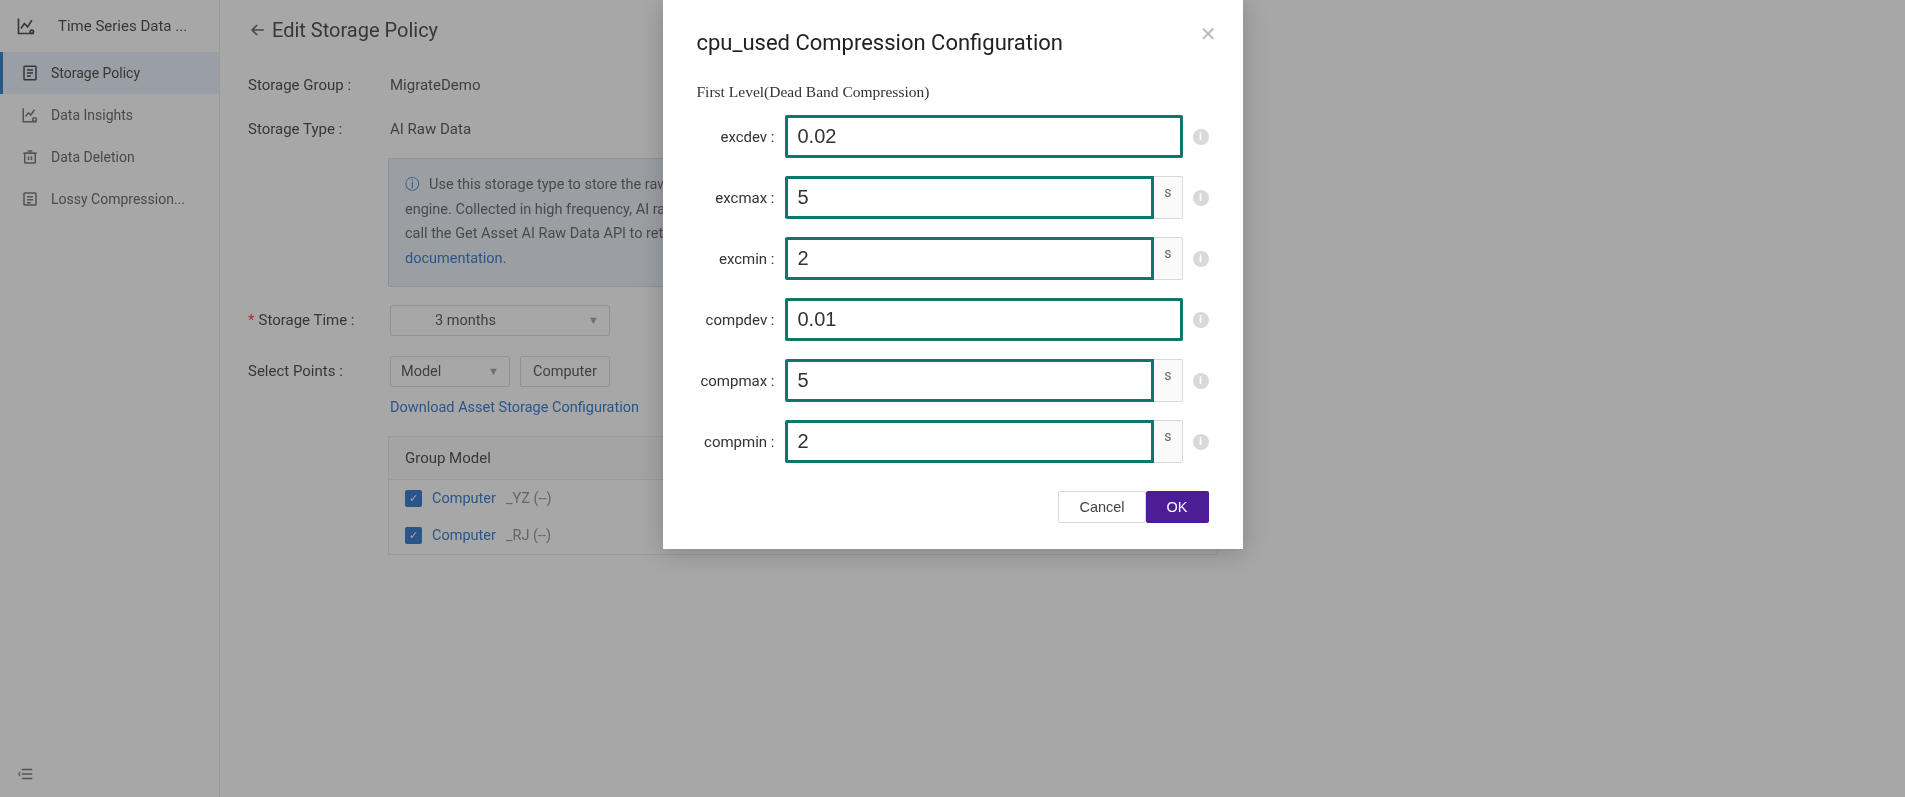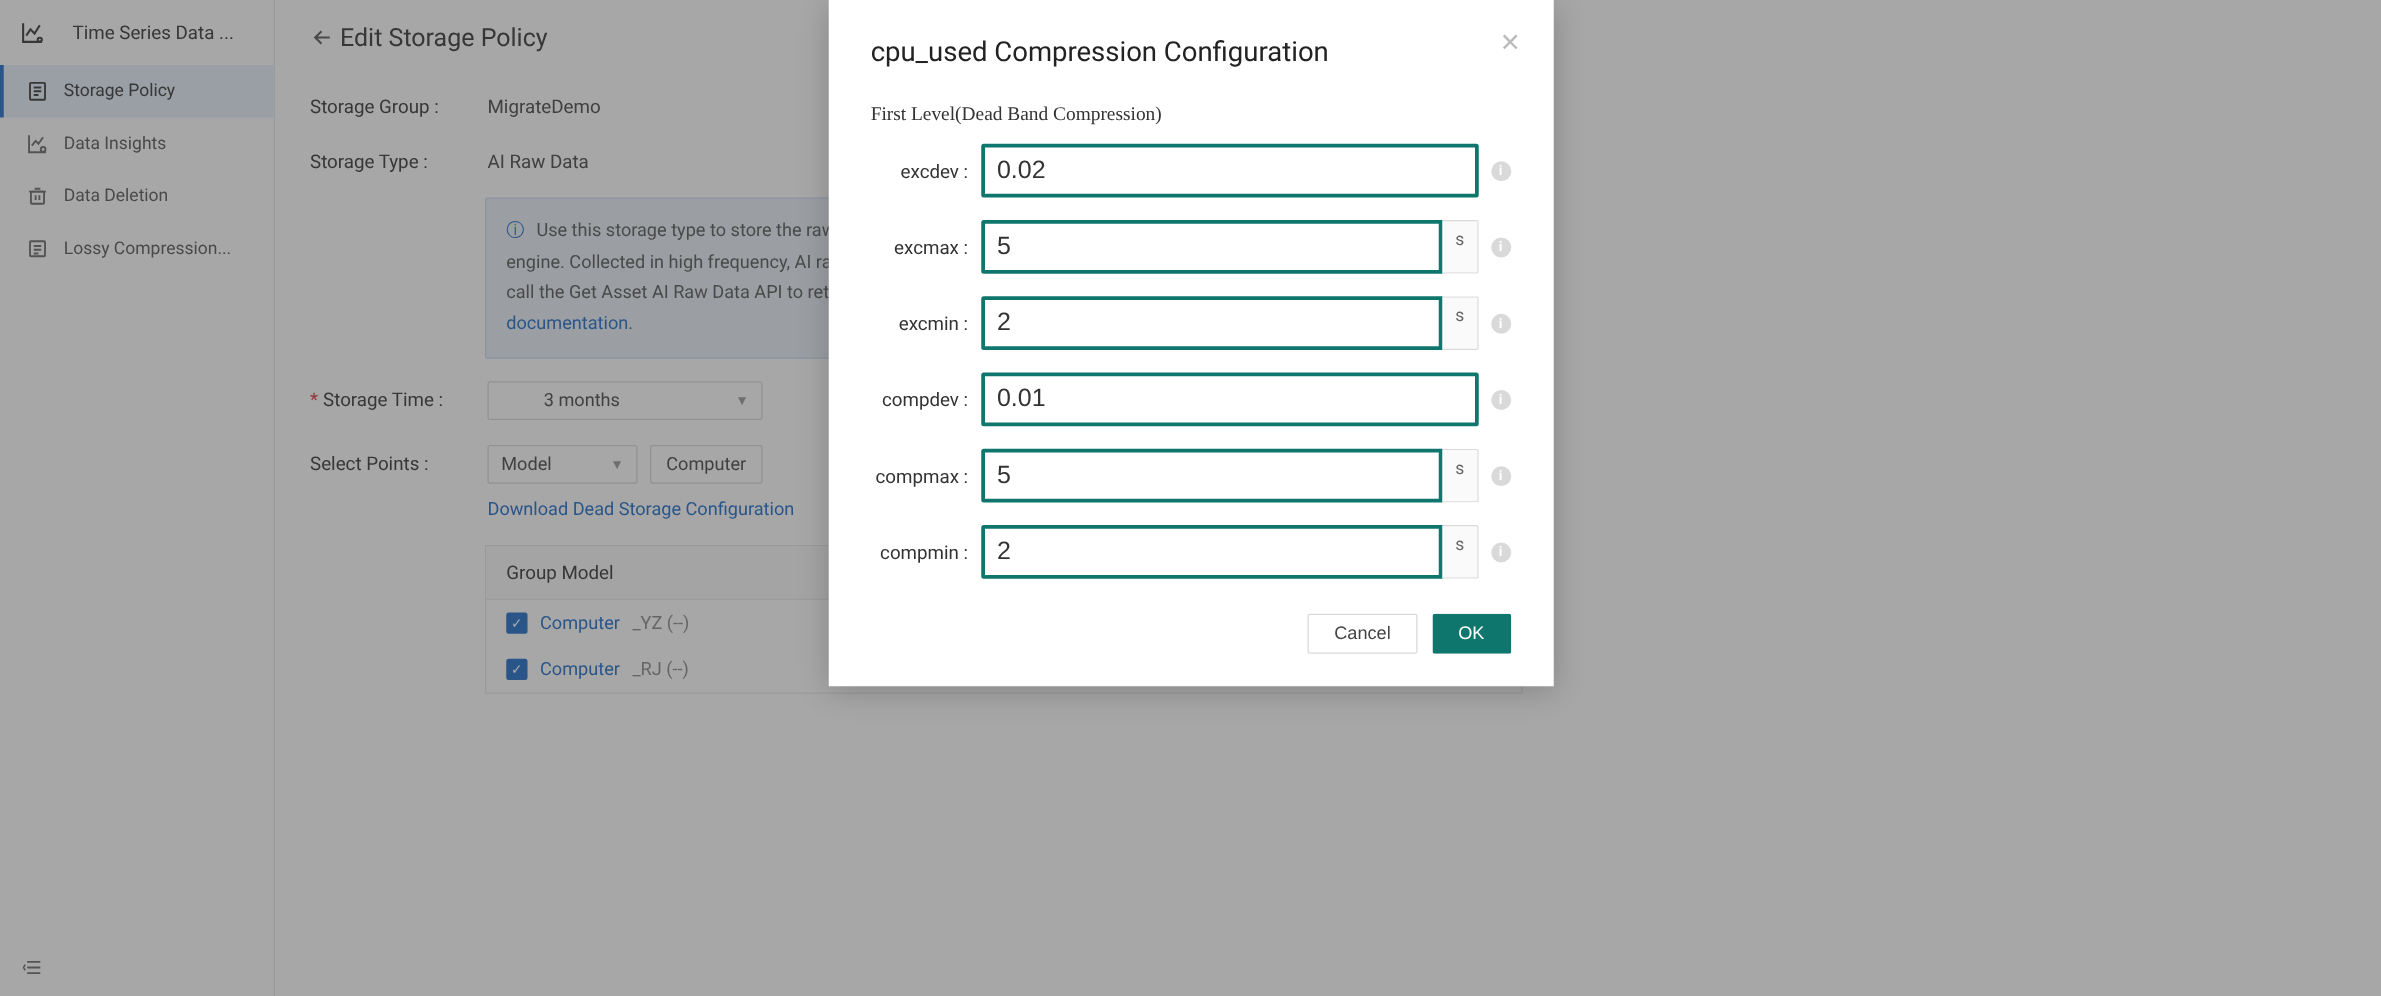--- a/index.html
+++ b/index.html
@@ -49,24 +49,24 @@
 .modal-close { position: absolute; top: 22px; right: 26px; color: #bbb; font-size: 20px; cursor: pointer; }
 .modal-title { font-size: 22px; color: #222; margin-bottom: 28px; }
 .modal-section-label { font-size: 15.5px; color: #333; margin: 18px 0 14px 0; font-family: Liberation Serif, serif; }
 .modal-row { display: flex; align-items: center; gap: 10px; margin-bottom: 18px; }
 .modal-row-label { width: 78px; text-align: right; color: #333; font-size: 15px; }
 .modal-input-wrap { display: flex; flex: 1; }
 .modal-input { flex: 1; border: 3px solid #0f766e; border-radius: 2px 0 0 2px; padding: 7px 10px; font-size: 20px; color: #333; outline: none; }
 .modal-input.nobtn { border-radius: 2px; }
 .modal-unit { border: 1px solid #d9d9d9; border-left: none; border-radius: 0 2px 2px 0; padding: 7px 10px; background: #fafafa; color: #666; font-size: 14px; min-width: 24px; text-align: center; }
 .modal-info { width: 16px; height: 16px; border-radius: 50%; background: #d9d9d9; color: #fff; display: inline-flex; align-items: center; justify-content: center; font-size: 11px; font-weight: bold; cursor: help; }
-.modal-footer { display: flex; justify-content: flex-end; gap: 12px; margin-top: 28px; }
+.modal-footer { display: flex; justify-content: flex-end; gap: 0; margin-top: 28px; }
 .btn { padding: 7px 20px; border-radius: 2px; font-size: 14.5px; cursor: pointer; border: 1px solid transparent; }
 .btn-default { background: #fff; border-color: #d9d9d9; color: #444; }
-.btn-primary { background: #0f766e; color: #fff; }
+.btn-primary { background: #4c1d95; color: #fff; }
 
 svg { display: block; }
 </style>
 </head>
 <body>
 
 <div class="app">
 
   <div class="sidebar">
     <div class="sidebar-header">
@@ -167,21 +167,21 @@
         <div style="display:flex;flex-direction:column;gap:12px;">
           <div style="display:flex;gap:10px;align-items:center;">
             <div class="select-box">
               <span>Model</span>
               <span class="chev">▼</span>
             </div>
             <div class="breadcrumb-box">
               <span>Computer</span>
             </div>
           </div>
-          <span class="link-blue">Download Dead Storage Configuration</span>
+          <span class="link-blue">Download Asset Storage Configuration</span>
         </div>
       </div>
 
       <div class="points-table">
         <div class="points-header">Group Model</div>
         <div class="point-row">
           <span class="checkbox">✓</span>
           <span class="point-name">Computer</span>
             <span class="point-suffix">_YZ (--)</span>
         </div>

